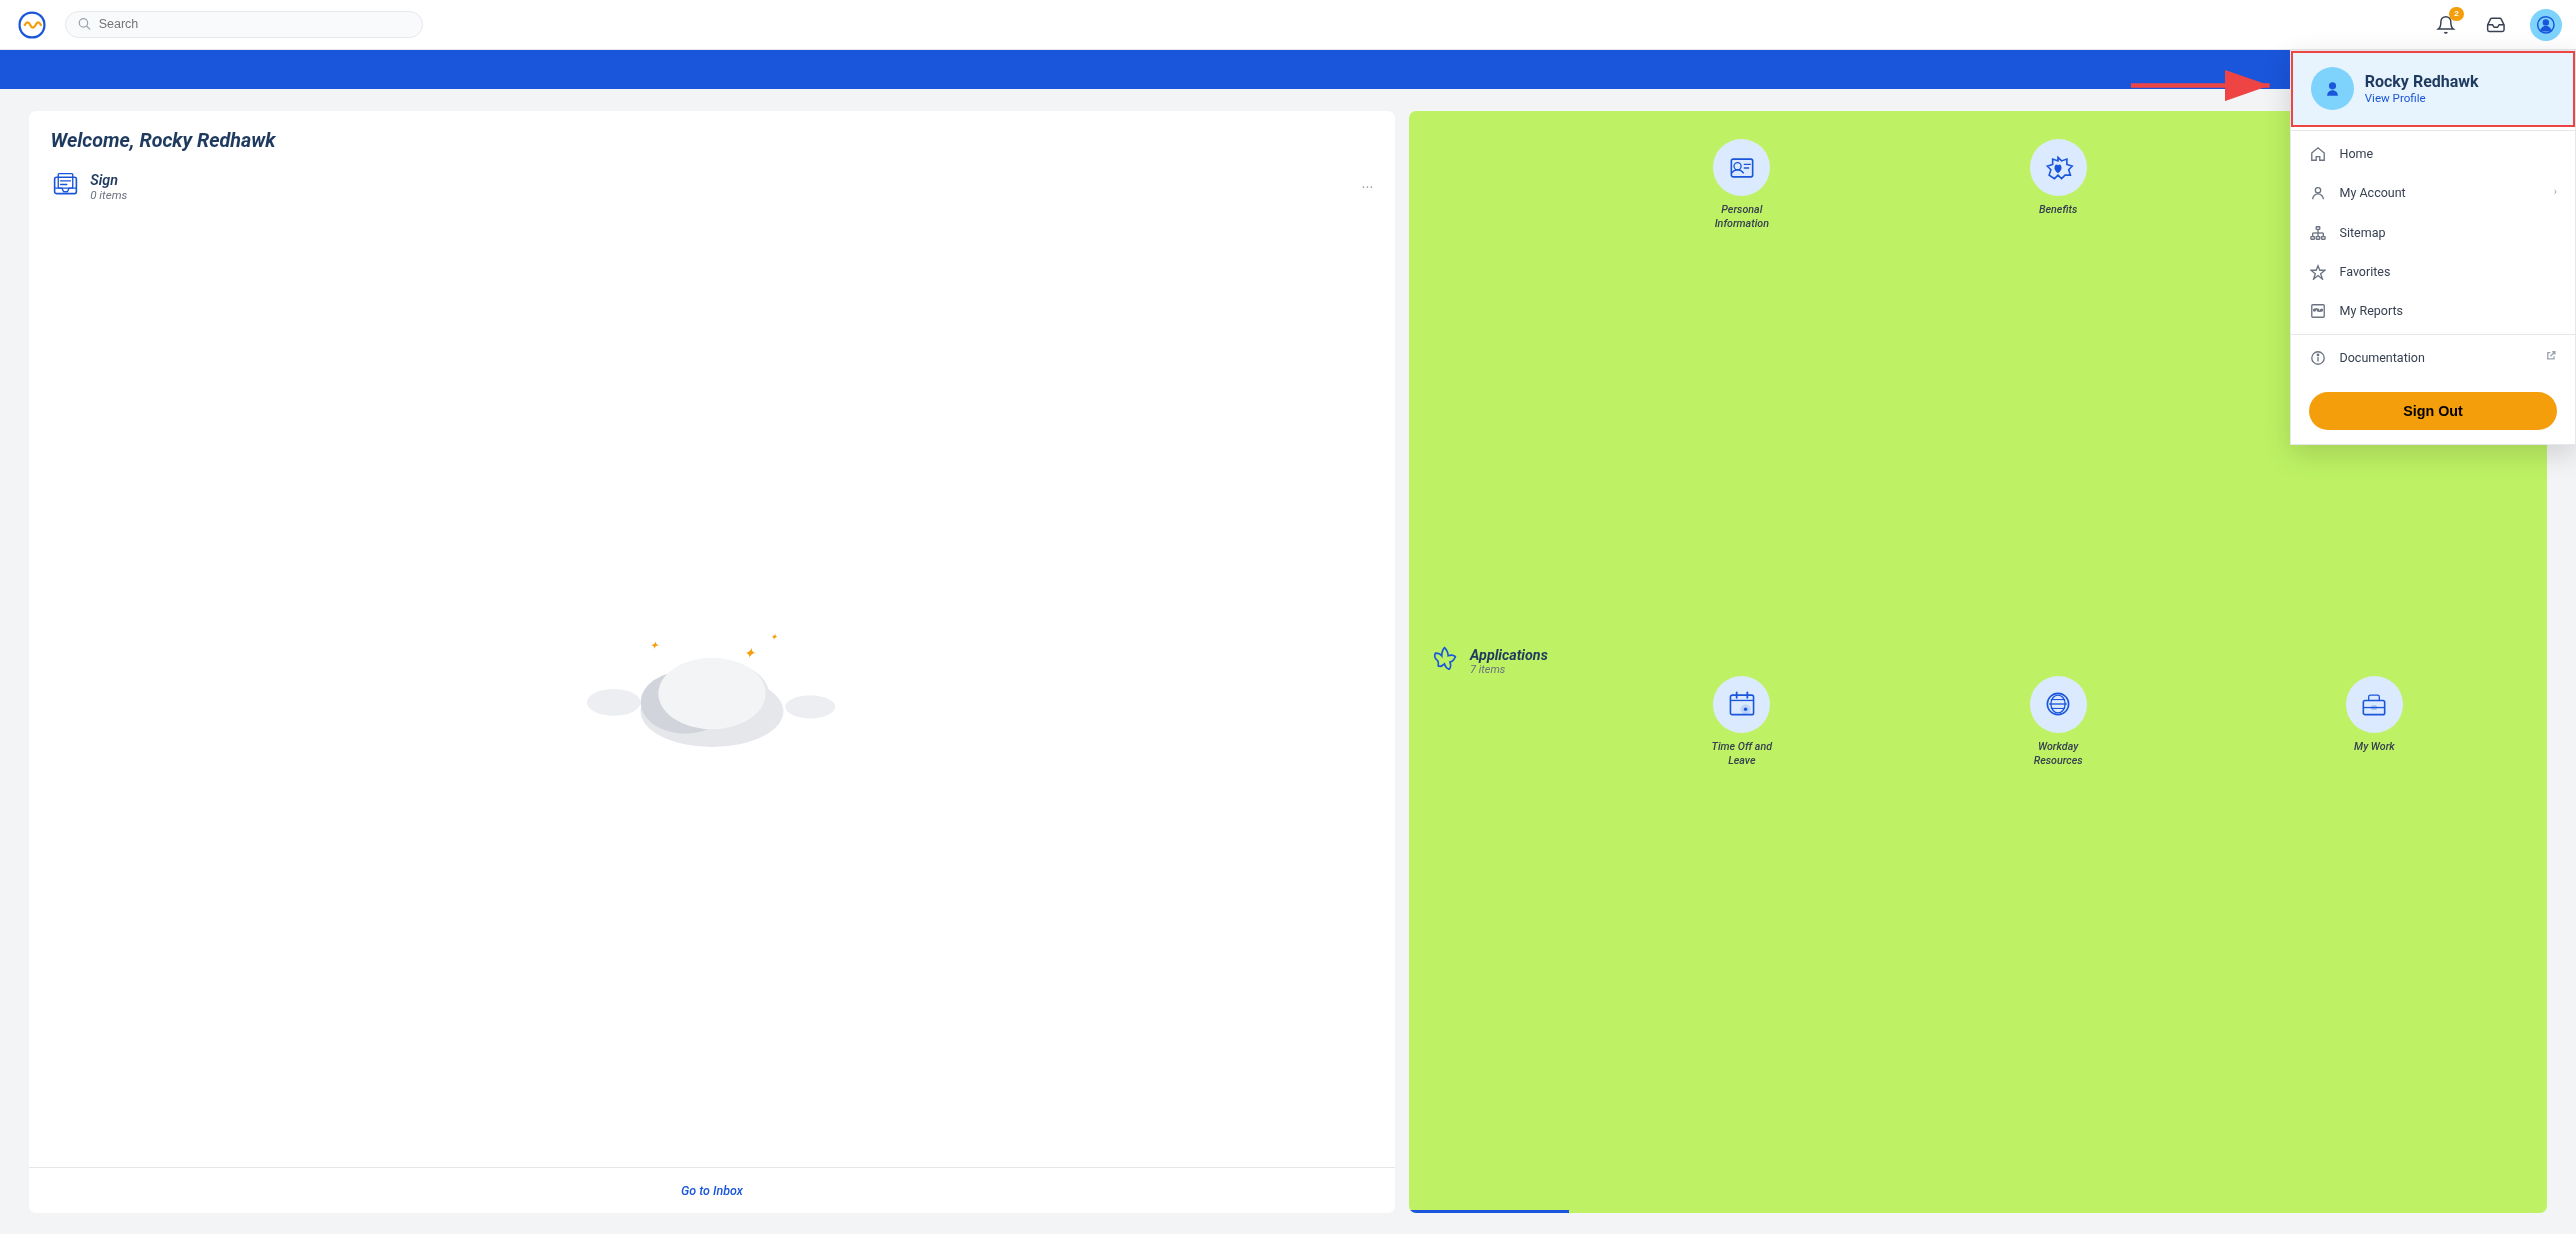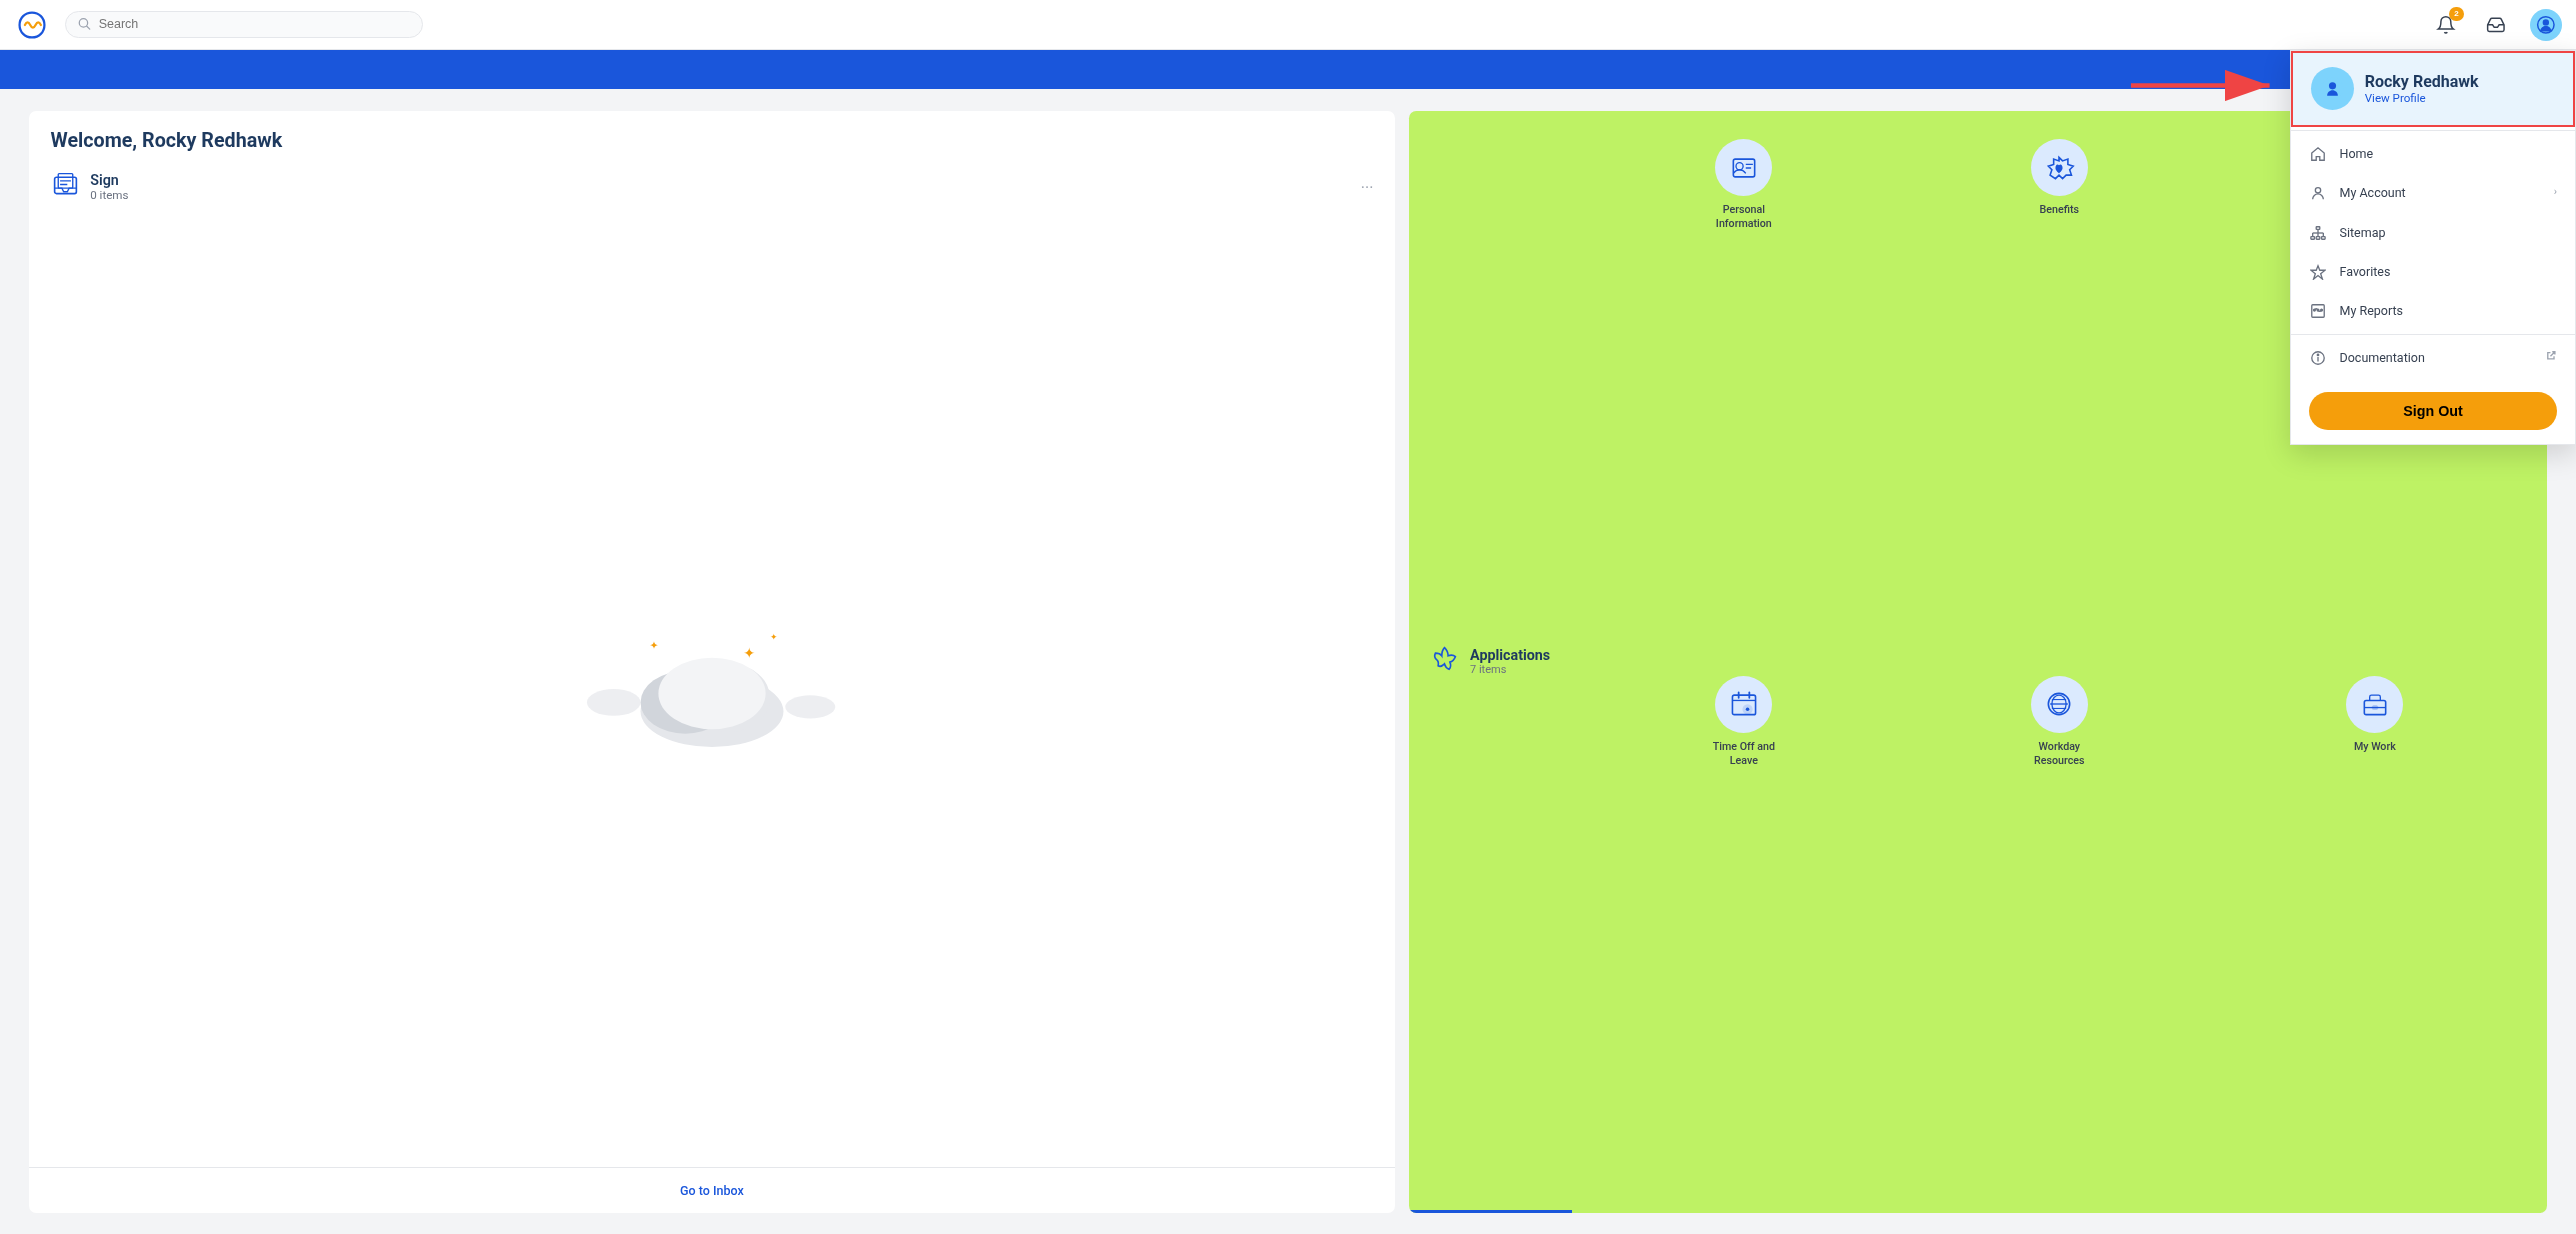--- a/index.html
+++ b/index.html
@@ -36,21 +36,21 @@
       display: flex; align-items: center; justify-content: center; cursor: pointer;
     }
 
     
     .blue-banner {
       background: #1a56db; height: 39px; display: flex; align-items: center; padding: 0 29px;
     }
 
     
     .main-content {
-      padding: 21.5px 29px; display: flex; gap: 14px; height: calc(100vh - 89px); overflow: hidden;
+      padding: 21.5px 29px; display: flex; gap: 14px; height: calc(100vh - 89px); overflow: hidden; font-style: italic;
     }
 
     
     .welcome-section { background: #fff; border-radius: 7.2px; overflow: hidden; flex: 1.2; display: flex; flex-direction: column; }
     .welcome-header { padding: 18px 21.5px; }
     .welcome-header h1 { font-size: 19.7px; font-weight: 700; color: #1e3a5f; }
     .welcome-body { flex: 1; display: flex; flex-direction: column; align-items: center; justify-content: center; padding: 18px; position: relative; }
     .welcome-footer { border-top: 0.9px solid #e5e7eb; padding: 14.3px; text-align: center; }
     .inbox-header { display: flex; align-items: center; gap: 10.7px; padding: 0 21.5px; padding-bottom: 7.2px; }
     .inbox-icon { color: #1a56db; font-size: 25px; }

